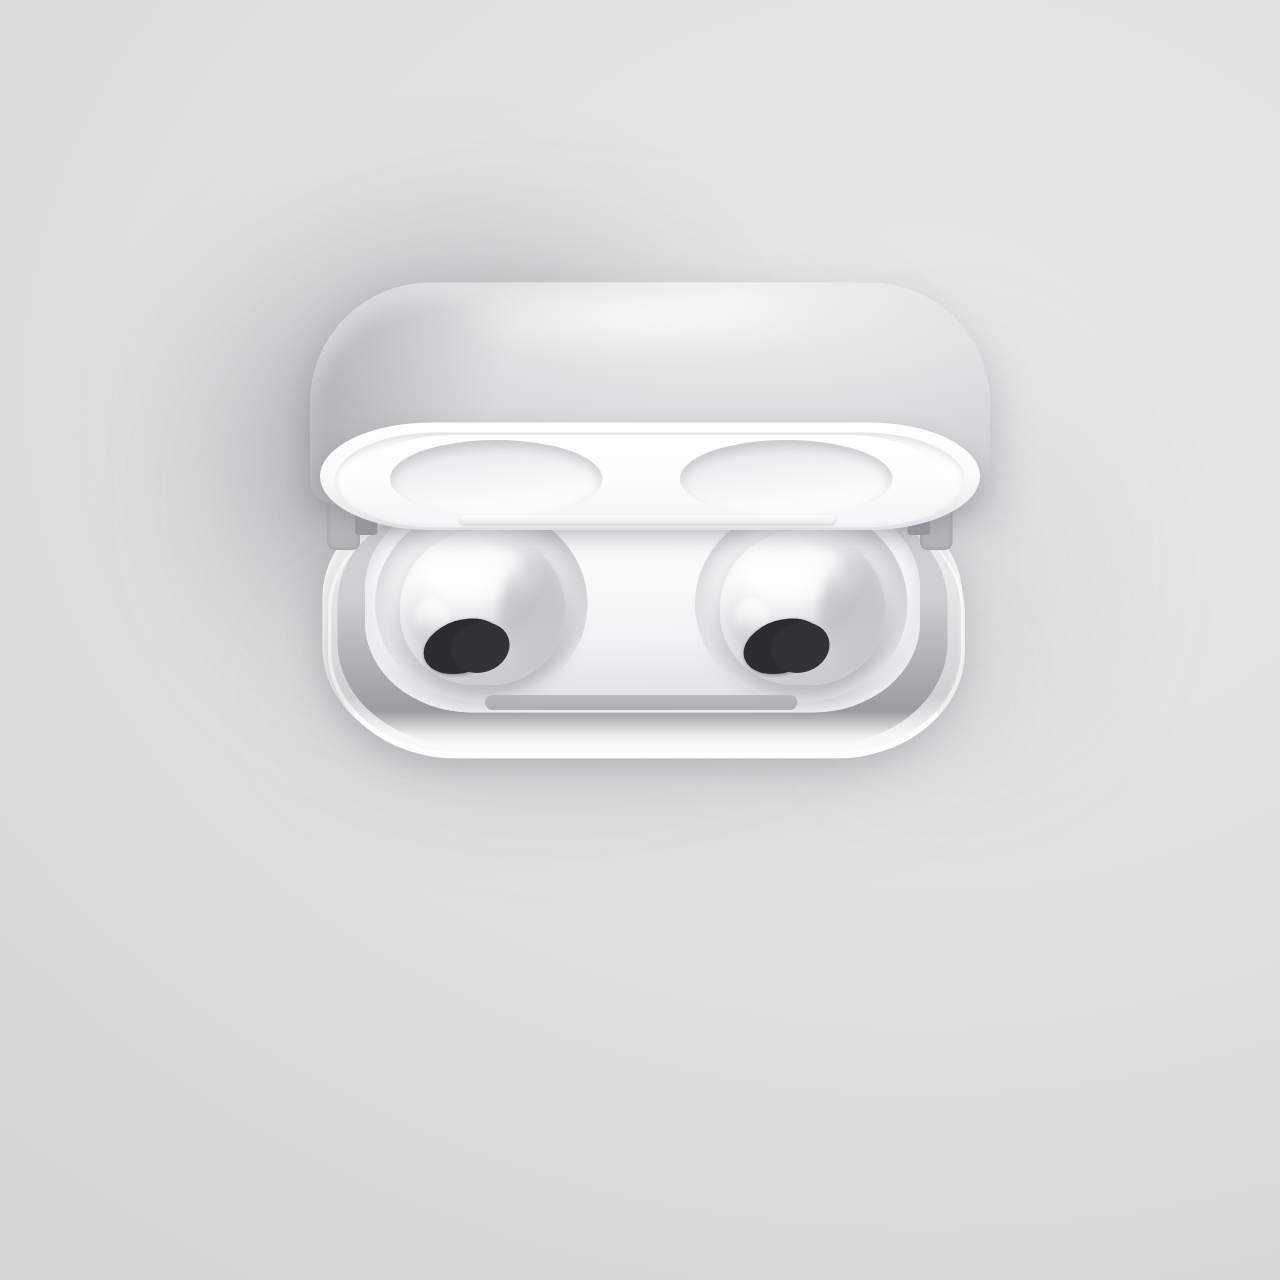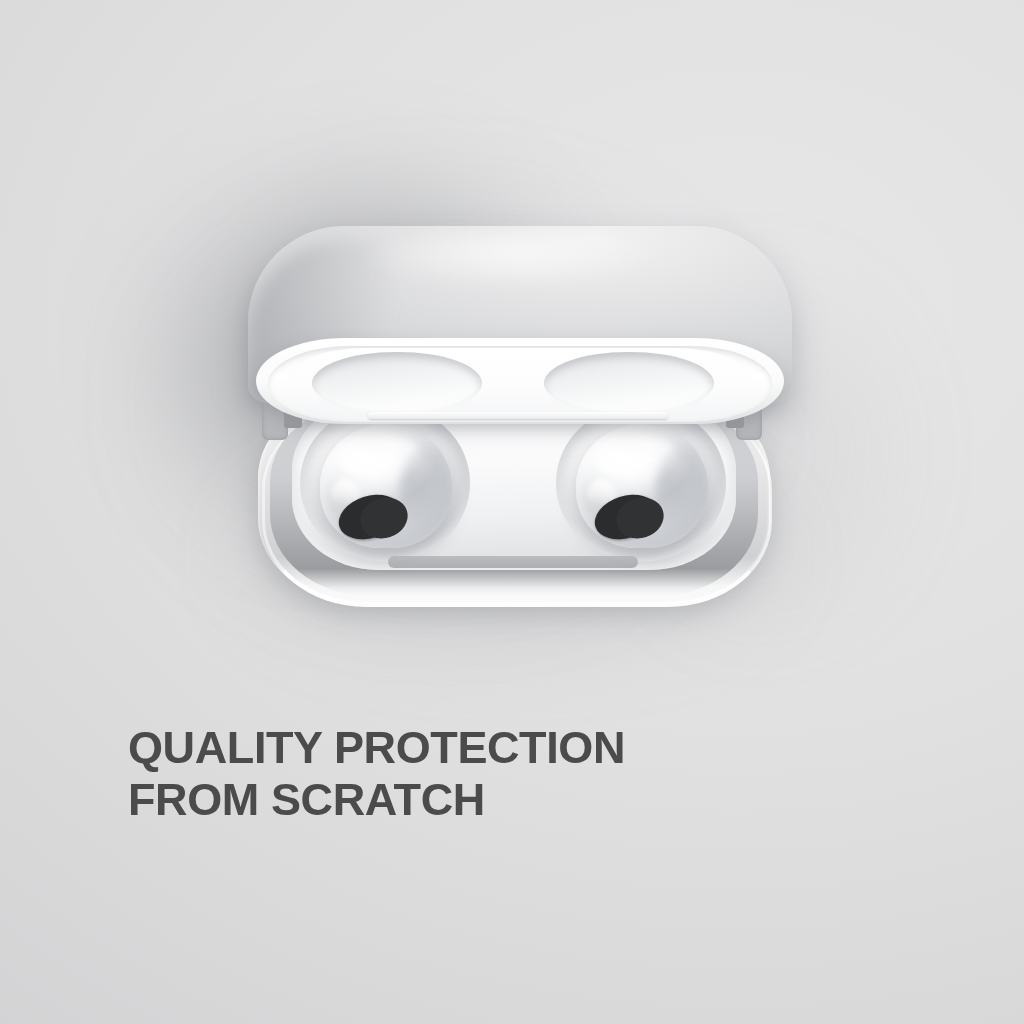--- a/index.html
+++ b/index.html
@@ -274,17 +274,15 @@
     <div class="lid-top-sheen"></div>
     <div class="lid-lining-outer"></div>
     <div class="lid-lining-mid"></div>
     <div class="lid-inner-face"></div>
     <div class="cavity cavity-l"></div>
     <div class="cavity cavity-r"></div>
     <div class="hinge-line"></div>
   </div>
 
   <div class="text-block">
-    <h1 class="headline">QUALITY PROTECTION
-FROM SCRATCH</h1>
   </div>
 
 </div>
 
 </body></html>

